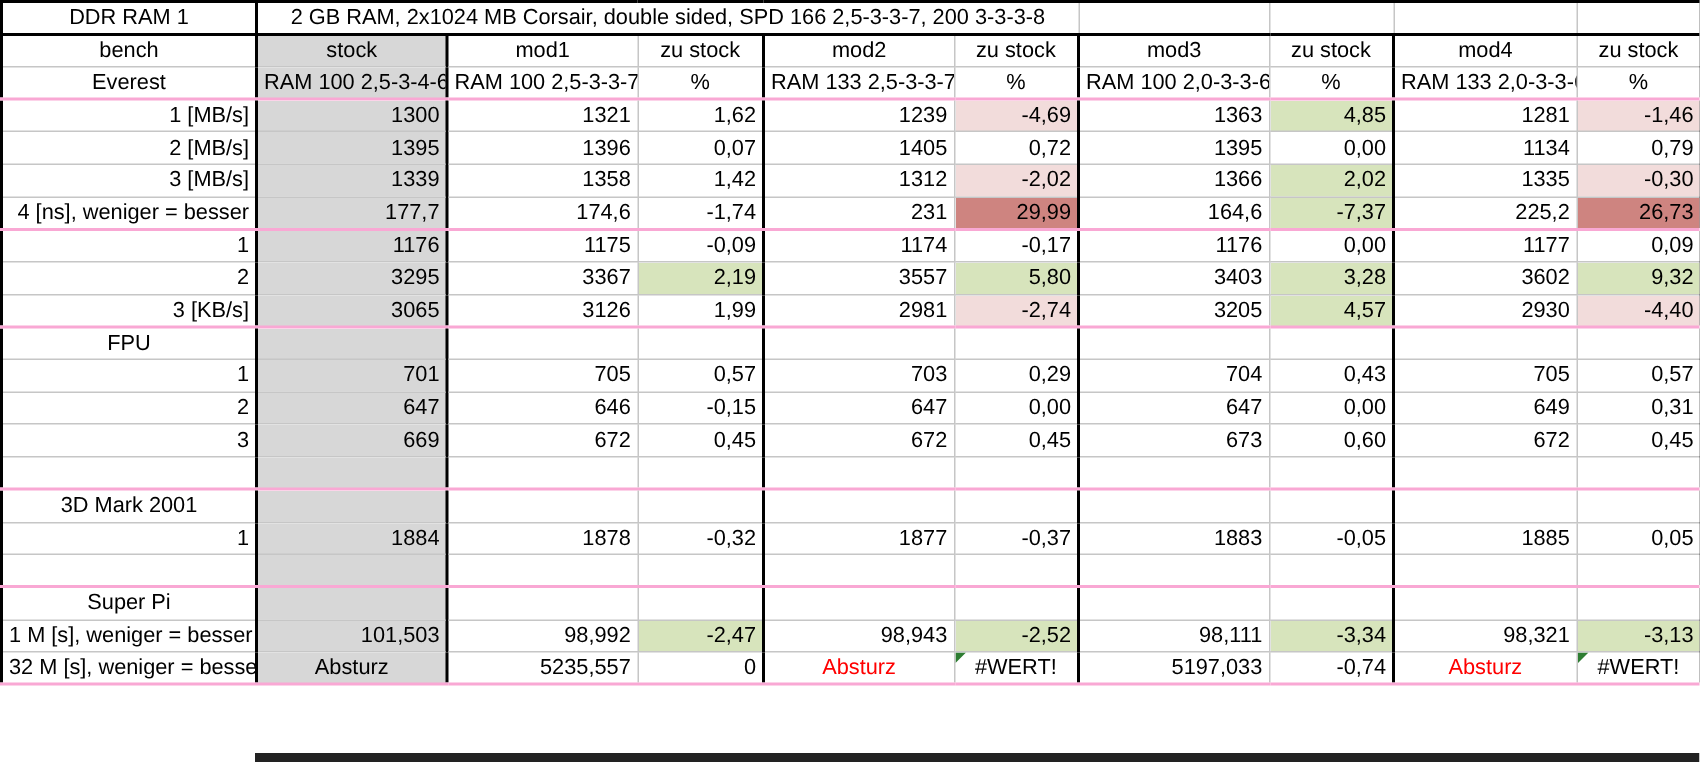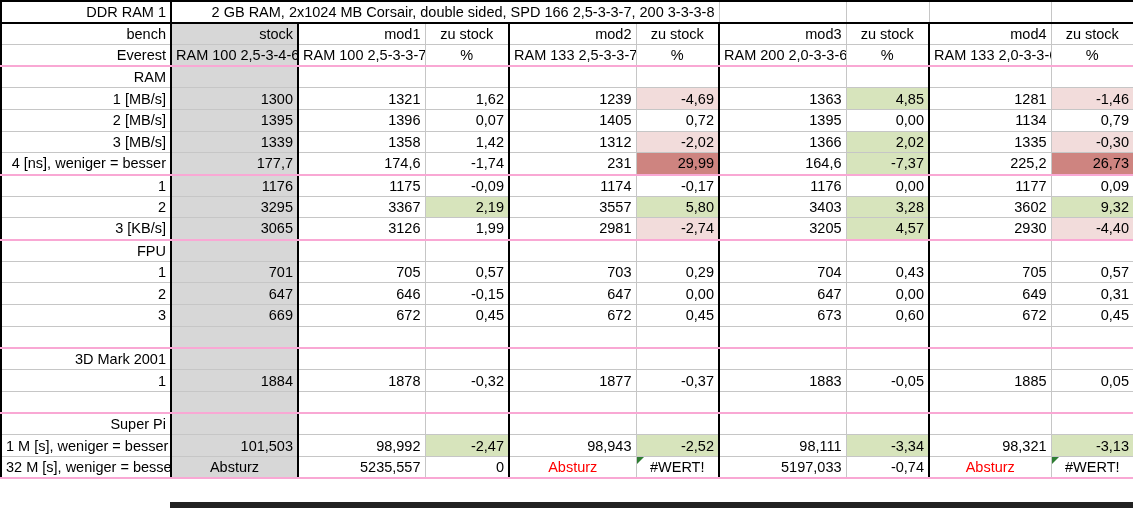--- a/index.html
+++ b/index.html
@@ -16,21 +16,21 @@
   td {
     padding: 0 4px; border: 1px solid #c6c6c6; overflow: hidden;
     white-space: nowrap; text-align: right; vertical-align: middle;
   }
   
   td.c1, td.c2, td.c4, td.c6, td.c8 { border-left: 2px solid #000; }
   
   tbody td.c1 { background: #d7d7d7; }
   
   tr.bb td { border-bottom: 2px solid #f9a8d4; }
-  .a-l { text-align: right; }
+  .a-l { text-align: center; }
   .a-c { text-align: center; }
   .bg-g  { background: #d7e4bc !important; }
   .bg-lp { background: #f2dcdb !important; }
   .bg-dr { background: #ce8480 !important; }
   .redtext { color: #ff0000; }
   td.errcell { position: relative; margin-left: 40px; }
   .tri {
     position: absolute; left: 0; top: 0; width: 0; height: 0;
     border-top: 7px solid #2e7d32; border-right: 7px solid transparent;
   }
@@ -81,36 +81,24 @@
         <td class="c8 a-l"><span>mod4</span></td>
         <td class="c9 a-c"><span>zu stock</span></td>
       </tr>
       <tr class="bb">
         <td class="c0 a-l"><span>Everest</span></td>
         <td class="c1 a-l"><span>RAM 100 2,5-3-4-6</span></td>
         <td class="c2 a-l"><span>RAM 100 2,5-3-3-7</span></td>
         <td class="c3 a-c"><span>%</span></td>
         <td class="c4 a-l"><span>RAM 133 2,5-3-3-7</span></td>
         <td class="c5 a-c"><span>%</span></td>
-        <td class="c6 a-l"><span>RAM 200 2,0-3-3-6</span></td>
+        <td class="c6 a-l"><span>RAM 100 2,0-3-3-6</span></td>
         <td class="c7 a-c"><span>%</span></td>
         <td class="c8 a-l"><span>RAM 133 2,0-3-3-6</span></td>
         <td class="c9 a-c"><span>%</span></td>
-      </tr>
-      <tr>
-        <td class="c0 a-l"><span>RAM</span></td>
-        <td class="c1"><span></span></td>
-        <td class="c2"><span></span></td>
-        <td class="c3"><span></span></td>
-        <td class="c4"><span></span></td>
-        <td class="c5"><span></span></td>
-        <td class="c6"><span></span></td>
-        <td class="c7"><span></span></td>
-        <td class="c8"><span></span></td>
-        <td class="c9"><span></span></td>
       </tr>
       <tr>
         <td class="c0"><span>1 [MB/s]</span></td>
         <td class="c1"><span>1300</span></td>
         <td class="c2"><span>1321</span></td>
         <td class="c3"><span>1,62</span></td>
         <td class="c4"><span>1239</span></td>
         <td class="c5 bg-lp"><span>-4,69</span></td>
         <td class="c6"><span>1363</span></td>
         <td class="c7 bg-g"><span>4,85</span></td>

